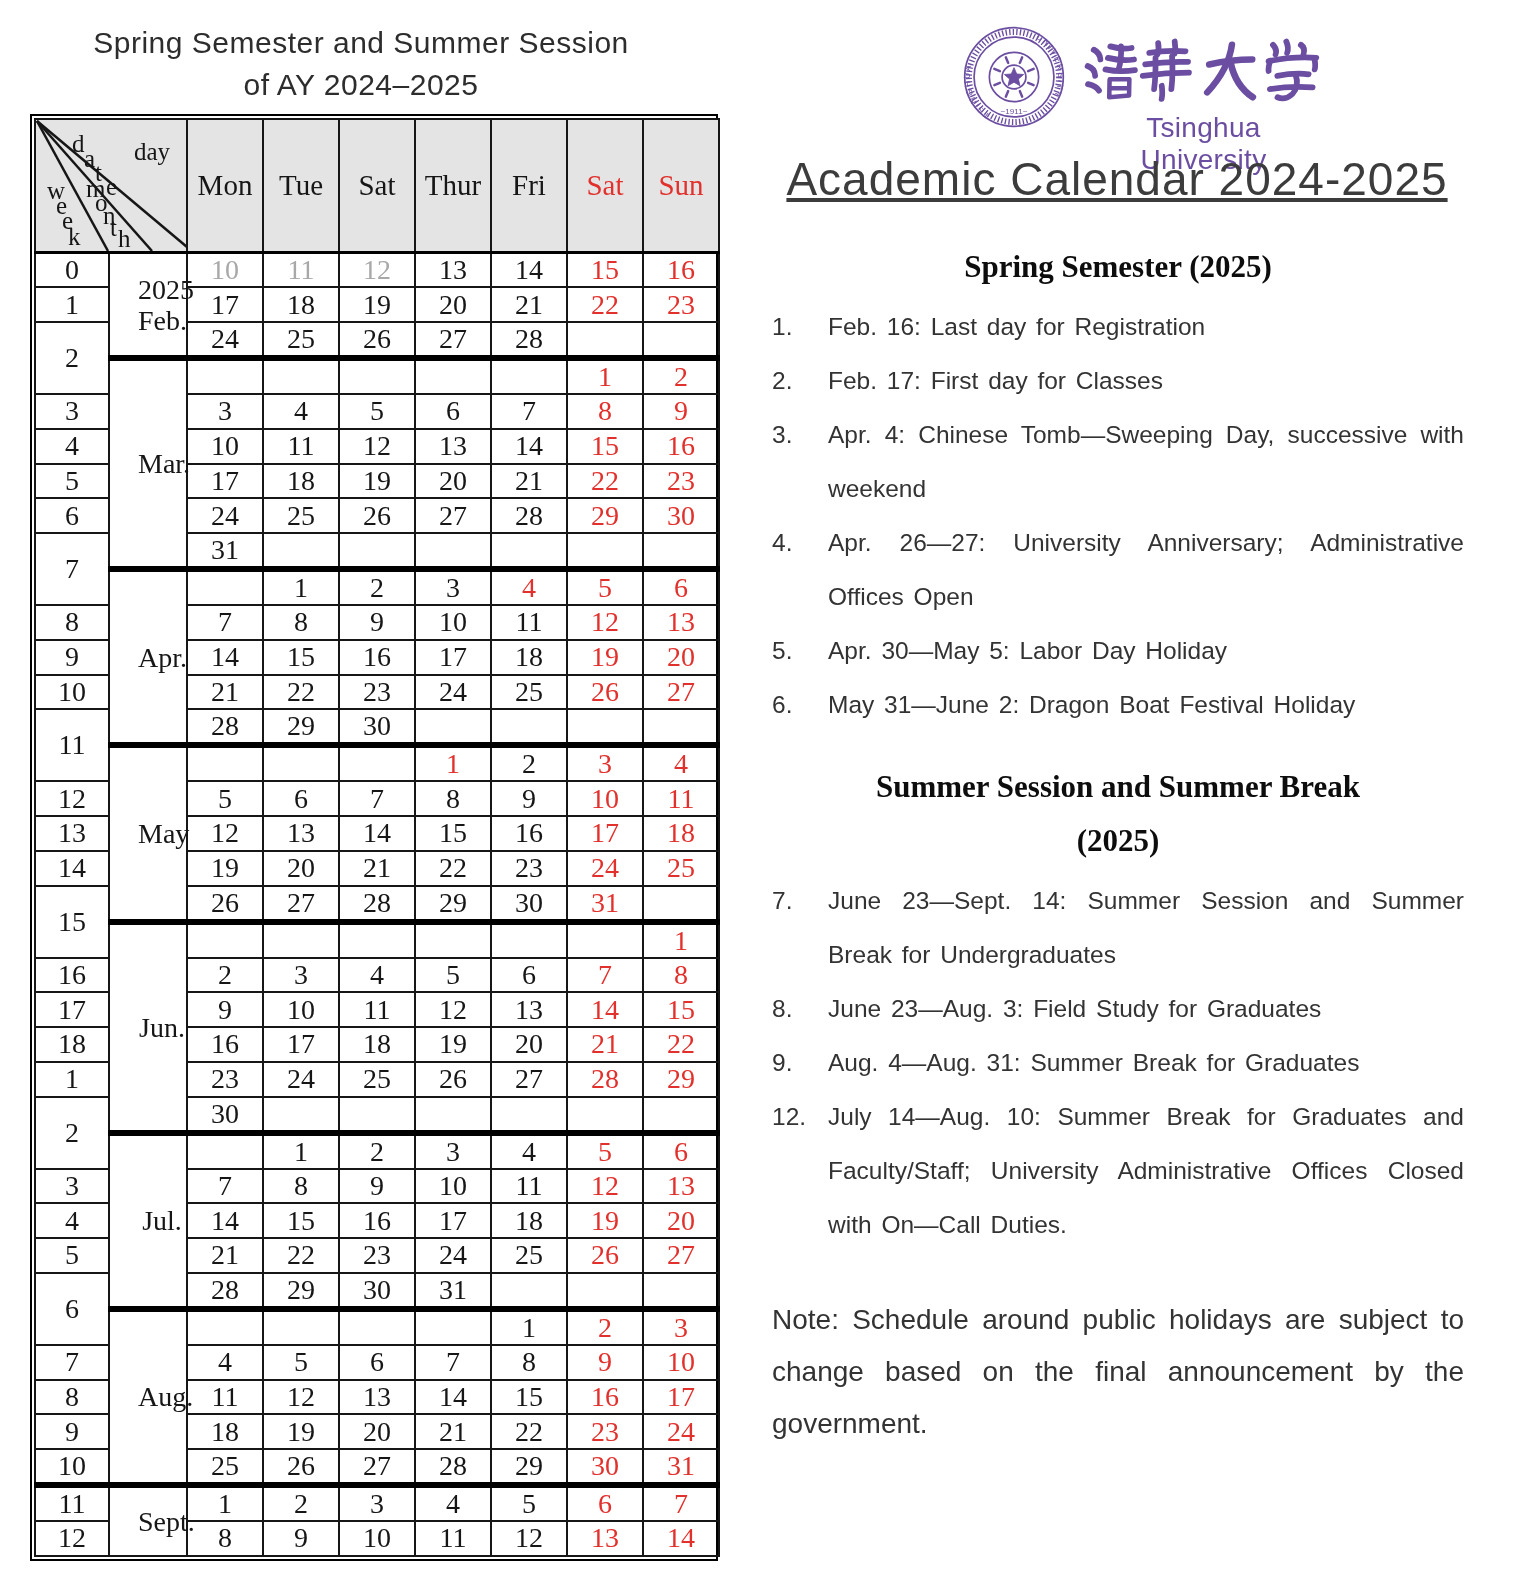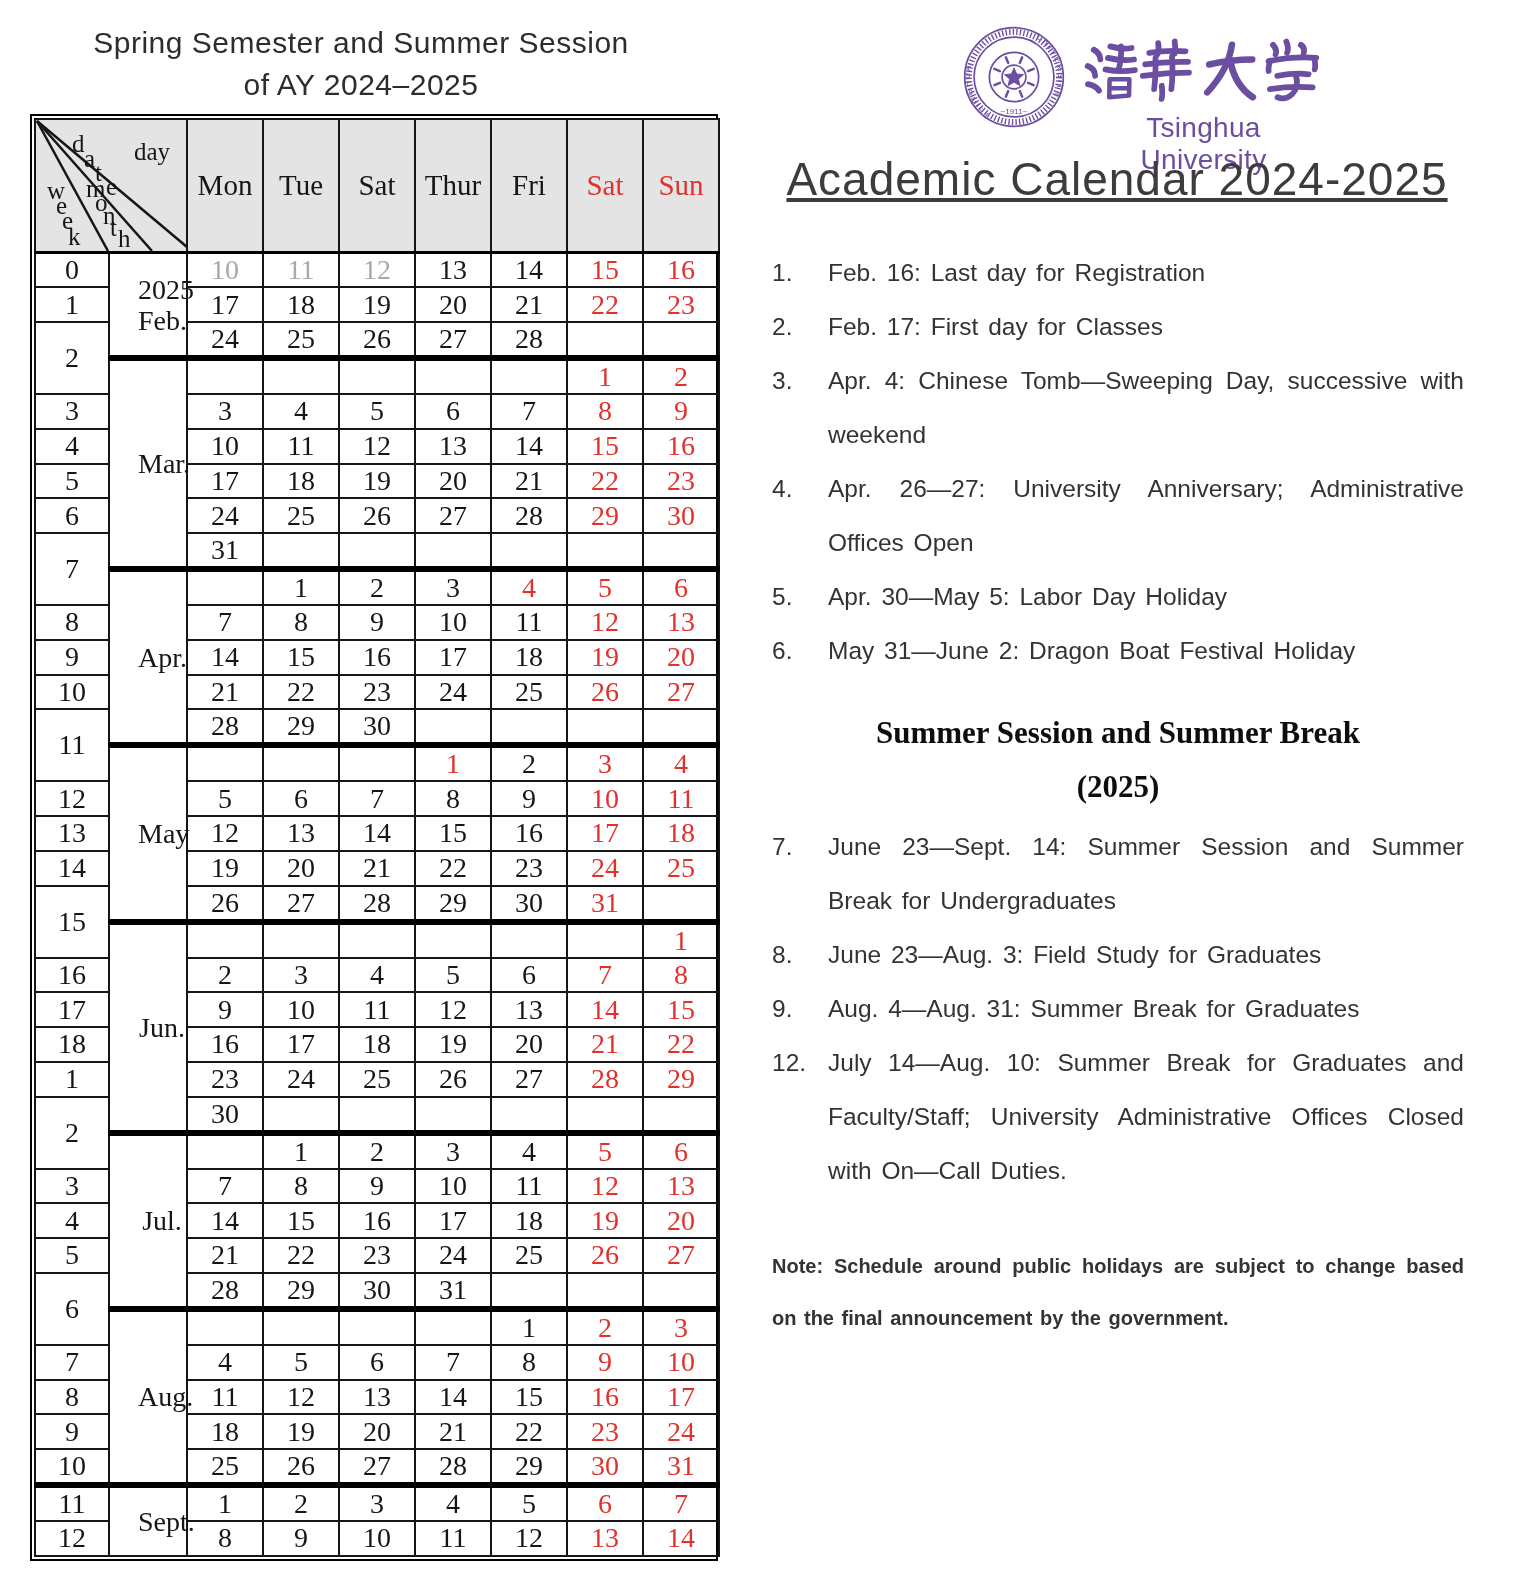--- a/index.html
+++ b/index.html
@@ -65,21 +65,21 @@
   .sec-heading{
     text-align:center;font:700 31px/54px "Liberation Serif",serif;color:#0d0d0d;
   }
   .sec{margin-bottom:0;}
   .sec .items{margin-top:6px;}
   .sec + .sec{margin-top:28px;}
   .item{display:flex;font-size:24.5px;line-height:54px;word-spacing:3px;}
   .item .num{width:56px;flex:none;}
   .item .txt{flex:1;text-align:justify;}
   .note{
-    margin-top:42px;font-size:20px;line-height:52px;text-align:justify;word-spacing:2px;color:#333;font-weight:bold;
+    margin-top:42px;font-size:28px;line-height:52px;text-align:justify;word-spacing:2px;color:#333;
   }
 </style>
 </head>
 <body>
 
 <div class="left-title">
   <div>Spring Semester and Summer Session</div>
   <div>of AY 2024–2025</div>
 </div>
 
@@ -593,20 +593,21 @@
   </svg>
 
   <div class="latin-name">Tsinghua University</div>
 </div>
 
 <div class="acad-title">Academic Calendar 2024-2025</div>
 
 <div class="right-flow">
   <div id="sections">
       <div class="sec">
+        <div class="sec-heading">Spring Semester (2025)</div>
         <div class="items">
           <div class="item">
             <span class="num">1.</span>
             <span class="txt">Feb. 16: Last day for Registration</span>
           </div>
           <div class="item">
             <span class="num">2.</span>
             <span class="txt">Feb. 17: First day for Classes</span>
           </div>
           <div class="item">

